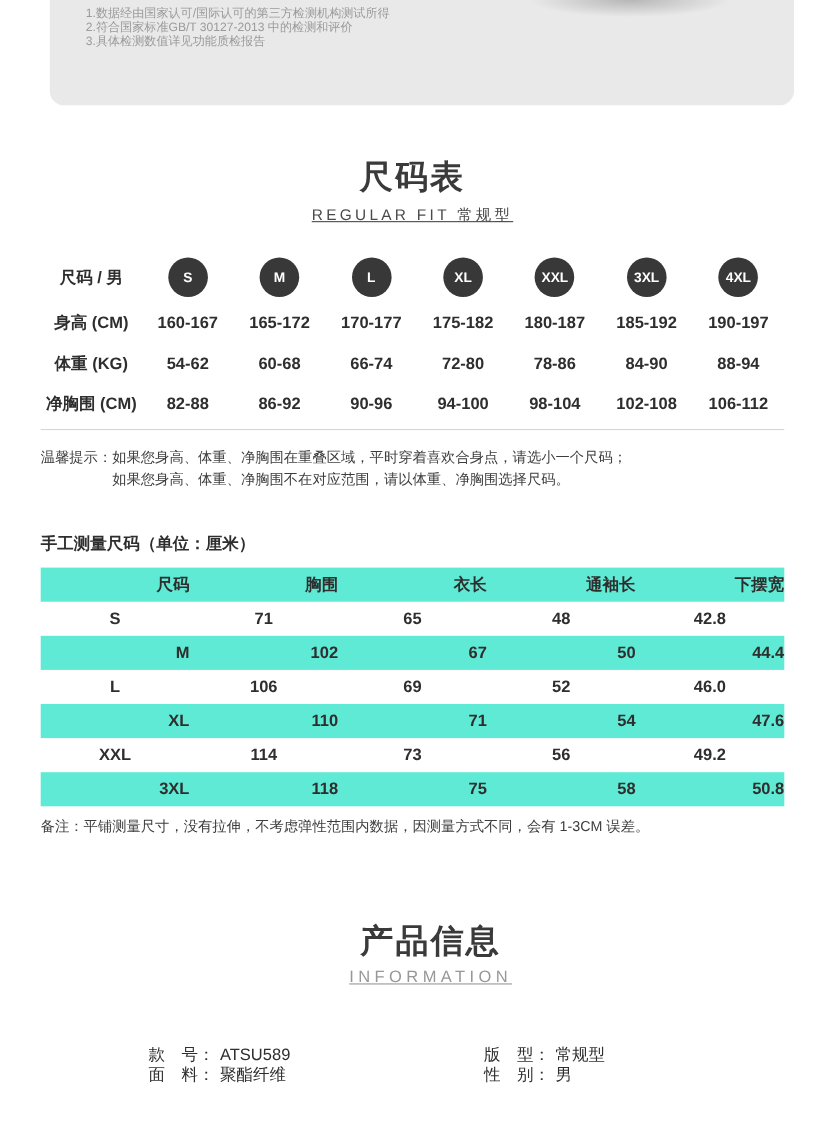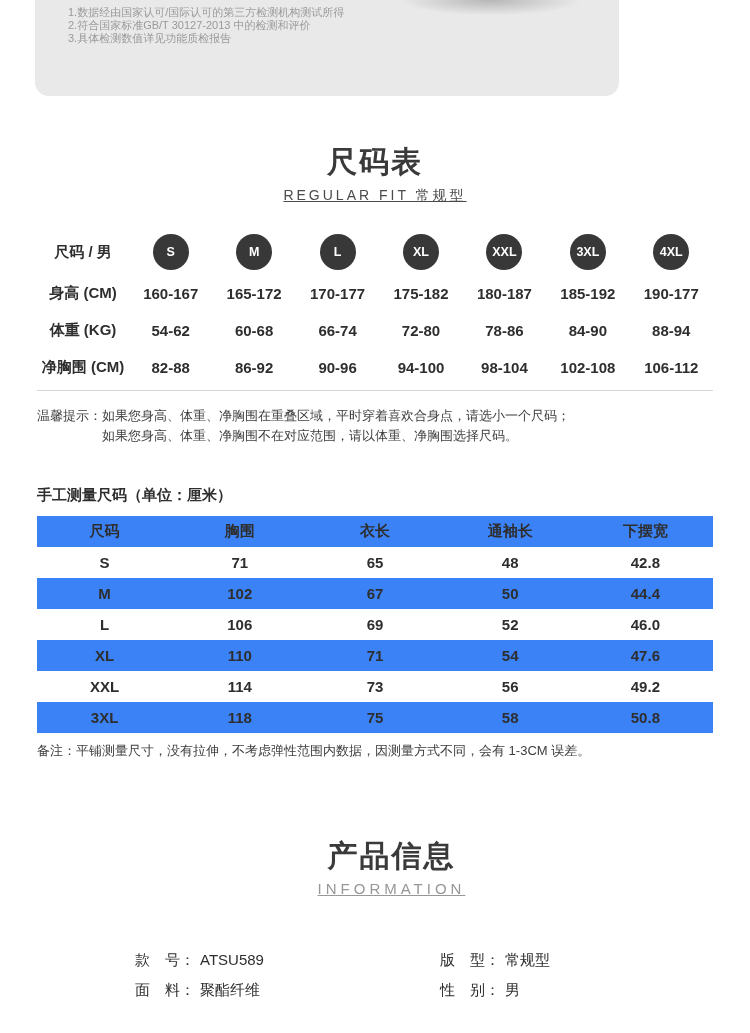--- a/index.html
+++ b/index.html
@@ -5,22 +5,22 @@
   * { box-sizing: border-box; }
   html, body { margin: 0; padding: 0; }
   body {
     width: 750px; height: 1033px; overflow: hidden;
     background: #ffffff;
     font-family: "Liberation Sans", "DejaVu Sans", sans-serif;
     color: #333333;
   }
   
   .panel {
-    margin-left: 35px;
-    width: 584px; height: 96px;
+    margin-left: 45px;
+    width: 677px; height: 96px;
     border-radius: 0 0 14px 14px;
     background:
       radial-gradient(130px 22px at 78% 0%, rgba(100,100,100,0.38), rgba(100,100,100,0) 70%),
       #e9e9e9;
   }
   .panel-notes { padding: 6px 0 0 33px; font-size: 11px; line-height: 13px; color: #9a9a9a; }
 
   
   .sec-title {
     margin-top: 48px; text-align: center;
@@ -56,28 +56,27 @@
   .tips { display: flex; margin: 15px 37px 0; font-size: 13px; color: #3d3d3d; line-height: 20px; }
   .tips-label { white-space: nowrap; }
 
   .mt-heading { margin: 40px 0 0 37px; font-size: 15px; line-height: 17px; font-weight: bold; color: #2e2e2e; }
   .mtable { margin: 13px 37px 0; }
   .mt-row {
     display: grid; grid-template-columns: repeat(5, 1fr);
     height: 31px; align-items: center; text-align: center;
     font-size: 15px; font-weight: bold; color: #2e2e2e;
   }
-  .mt-row.stripe { background: #3b82f6; }
+  .mt-row.stripe { background: #5eead4; text-align: right; }
   .mt-note { margin: 10px 0 0 37px; font-size: 13px; line-height: 15px; color: #3d3d3d; }
 
   .pi-title-wrap { margin-top: 80px; padding-left: 33px; }
   .pi-grid {
     margin: 54px 0 0 135px;
     display: grid; grid-template-columns: 305px auto;
-    row-gap: 12px;
     font-size: 15px; line-height: 18px; color: #2e2e2e;
   }
   .pi-field { white-space: nowrap; }
   .pi-value { margin-left: 5px; }
 </style>
 </head>
 <body>
 
 <div class="panel">
   <div class="panel-notes">
@@ -126,21 +125,21 @@
     <div class="sg-cell">
       <div class="sg-val">175-182</div>
     </div>
     <div class="sg-cell">
       <div class="sg-val">180-187</div>
     </div>
     <div class="sg-cell">
       <div class="sg-val">185-192</div>
     </div>
     <div class="sg-cell">
-      <div class="sg-val">190-177</div>
+      <div class="sg-val">190-197</div>
     </div>
     <div class="sg-label">体重 (KG)</div>
     <div class="sg-cell">
       <div class="sg-val">54-62</div>
     </div>
     <div class="sg-cell">
       <div class="sg-val">60-68</div>
     </div>
     <div class="sg-cell">
       <div class="sg-val">66-74</div>

